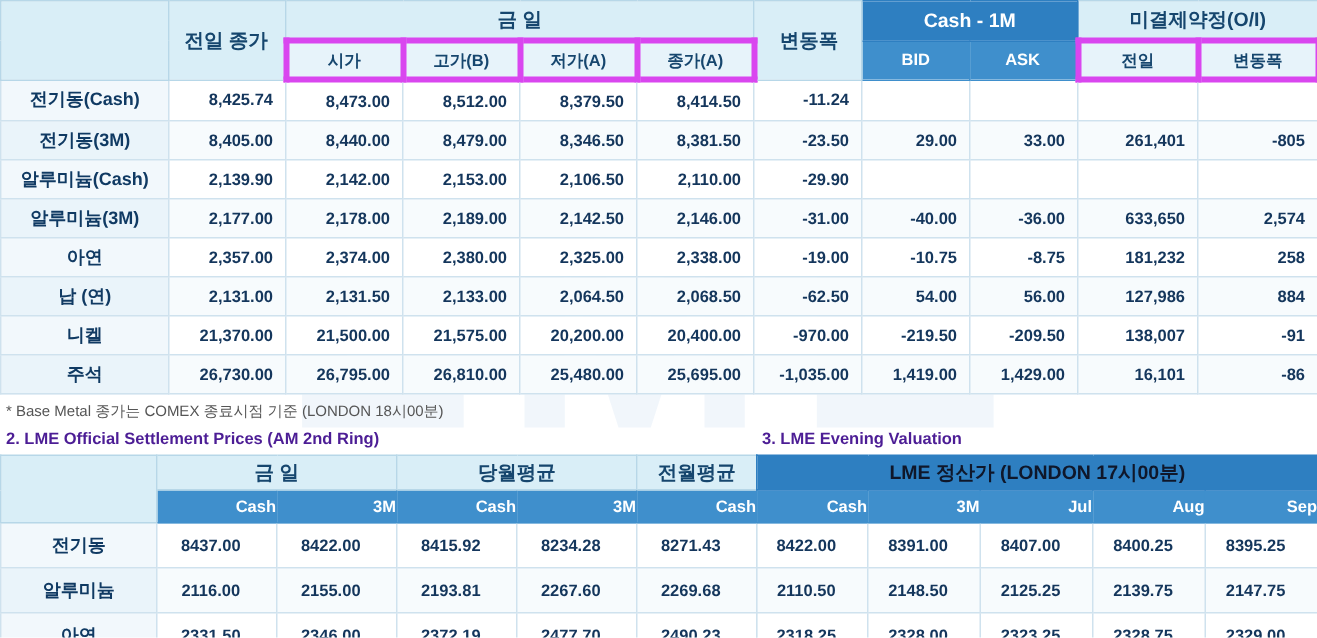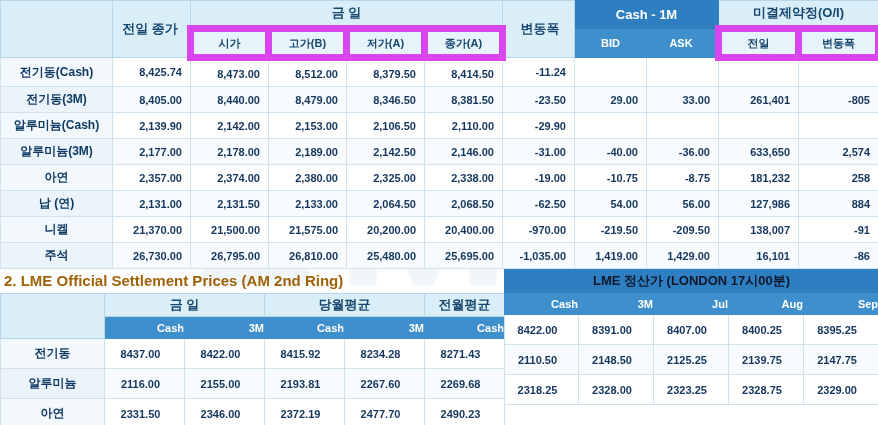--- a/index.html
+++ b/index.html
@@ -27,21 +27,21 @@
     background:#d9eef7;color:#16466e;font-weight:bold;
     text-align:center;font-size:13px;height:24px;
     border:1px solid #b7d7e8;
   }
   .t1 .hdr-top td.cash3m{
     background:#2e7fc1;color:#ffffff;border:1px solid #2e7fc1;
   }
   .t1 .hdr-sub td{
     background:#e7f3fa;color:#16466e;font-weight:bold;
     text-align:center;font-size:11px;height:22px;
-    border:7px solid #d946ef;
+    border:4px solid #d946ef;
   }
   .t1 .hdr-sub td.b{background:#3f8fcc;color:#ffffff;border:1px solid #3f8fcc;}
   .t1 tbody td{
     height:25px;border:1px solid #cfe2ee;
     text-align:right;padding-right:8px;font-weight:bold;color:#14365c;
     background:#ffffff;
   }
   .t1 tbody td.name{
     text-align:center;padding-right:0;background:#f2f8fc;
     color:#103a63;font-weight:bold;font-size:12px;
@@ -50,21 +50,21 @@
   .t1 tbody tr.alt td.name{background:#eaf4fa;margin-left:40px;}
   .note{
     font-size:10px;color:#555;padding:4px 0 3px 4px;
   }
 
   
   .sect{display:flex;width:878px;}
   .sect .left{width:504px;}
   .sect .right{width:374px;}
   .sect-title{
-    font-size:15px;font-weight:bold;color:#a16207;
+    font-size:11px;font-weight:bold;color:#4c1d95;
     padding:3px 0 4px 4px;
   }
   .t2{width:504px;}
   .t3{width:374px;}
   .t2 .h1 td,.t3 .h1 td{
     background:#d9eef7;color:#16466e;font-weight:bold;text-align:center;
     font-size:13px;height:22px;border:1px solid #b7d7e8;
   }
   .t3 .h1 td.blue{background:#2e7fc1;color:#0f172a;border:1px solid #2e7fc1;}
   .t2 .h2 td,.t3 .h2 td{
@@ -223,20 +223,21 @@
         <td>25,695.00</td>
         <td>-1,035.00</td>
         <td>1,419.00</td>
         <td>1,429.00</td>
         <td>16,101</td>
         <td>-86</td>
       </tr>
     </tbody>
   </table>
 
+  <div class="note">* Base Metal 종가는 COMEX 종료시점 기준 (LONDON 18시00분)</div>
 
   <div class="sect">
     <div class="left">
       <div class="sect-title">2. LME Official Settlement Prices (AM 2nd Ring)</div>
       <table class="t2">
         <colgroup>
           <col style="width:104px">
             <col style="width:80px">
             <col style="width:80px">
           <col style="width:80px">
@@ -282,20 +283,21 @@
             <td>2372.19</td>
             <td>2477.70</td>
             <td>2490.23</td>
           </tr>
 
         </tbody>
       </table>
     </div>
 
     <div class="right">
+      <div class="sect-title">3. LME Evening Valuation</div>
       <table class="t3">
         <colgroup>
           <col style="width:74px">
             <col style="width:75px">
             <col style="width:75px">
           <col style="width:75px">
             <col style="width:75px">
         </colgroup>
         <thead>
           <tr class="h1">

